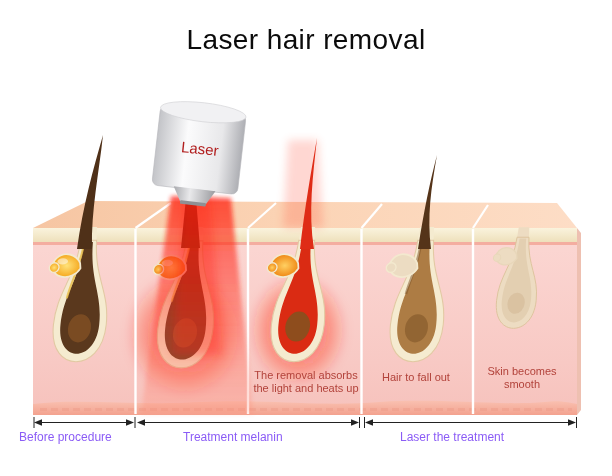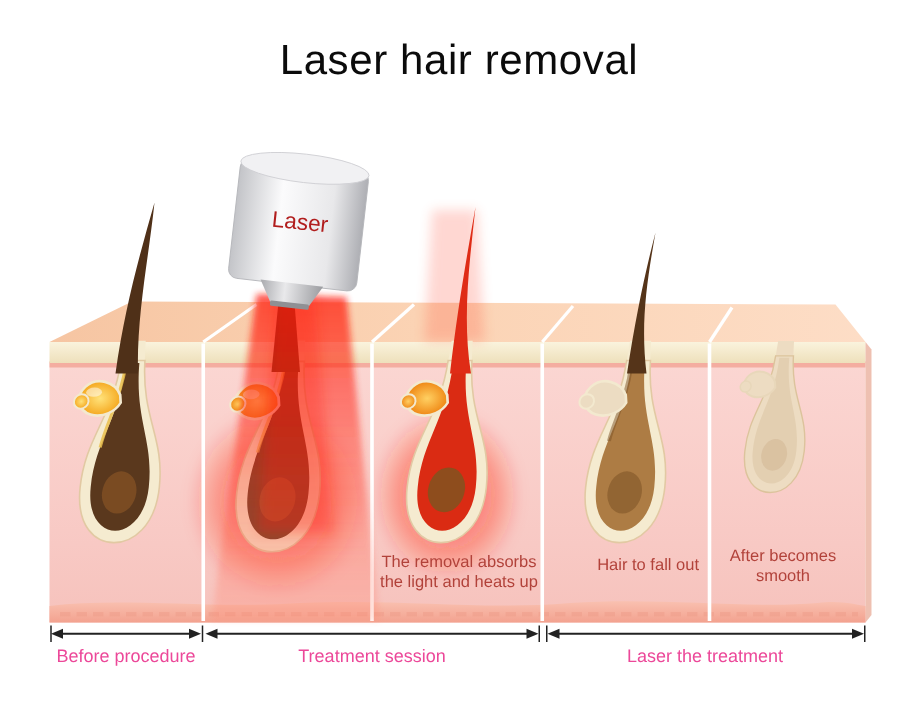--- a/index.html
+++ b/index.html
@@ -4,23 +4,23 @@
 <style>
   html,body{margin:0;padding:0;background:#ffffff;}
   .stage{position:relative;width:612px;height:476px;background:#fff;overflow:hidden;
          font-family:Liberation Sans, sans-serif;}
   .title{position:absolute;left:0;right:0;top:24px;text-align:center;
          font-size:28px;font-weight:400;color:#0b0b0b;letter-spacing:.4px;}
   .laser-label{position:absolute;left:169px;top:140px;width:62px;text-align:center;
          font-size:15px;color:#b11d1d;transform:rotate(6deg);}
   .caption{position:absolute;font-size:11px;line-height:13px;color:#b2423a;text-align:center;}
   .caption.melanin{left:247px;top:369px;width:118px;}
-  .caption.fallout{left:366px;top:371px;width:100px;text-align:right;}
+  .caption.fallout{left:366px;top:371px;width:100px;}
   .caption.smooth{left:473px;top:365px;width:98px;}
-  .stage-label{position:absolute;top:430px;font-size:12px;color:#ec4899;text-align:center;}
+  .stage-label{position:absolute;top:430px;font-size:12px;color:#8b5cf6;text-align:left;}
   .stage-label.s1{left:19px;width:130px;}
   .stage-label.s2{left:183px;width:130px;}
   .stage-label.s3{left:400px;width:140px;}
   svg{position:absolute;left:0;top:0;}
 </style>
 </head>
 <body>
 
 <div class="stage">
 
@@ -196,17 +196,17 @@
         <polygon points="365,422.5 373,419.2 373,425.8" stroke="none"></polygon>
         <polygon points="576,422.5 568,419.2 568,425.8" stroke="none"></polygon>
       </g>
     </g>
   </svg>
 
   <div class="title">Laser hair removal</div>
   <div class="laser-label">Laser</div>
   <div class="caption melanin">The removal absorbs the light and heats up</div>
   <div class="caption fallout">Hair to fall out</div>
-  <div class="caption smooth">After becomes smooth</div>
+  <div class="caption smooth">Skin becomes smooth</div>
   <div class="stage-label s1">Before procedure</div>
-  <div class="stage-label s2">Treatment session</div>
+  <div class="stage-label s2">Treatment melanin</div>
   <div class="stage-label s3">Laser the treatment</div>
 </div>
 
 </body></html>

